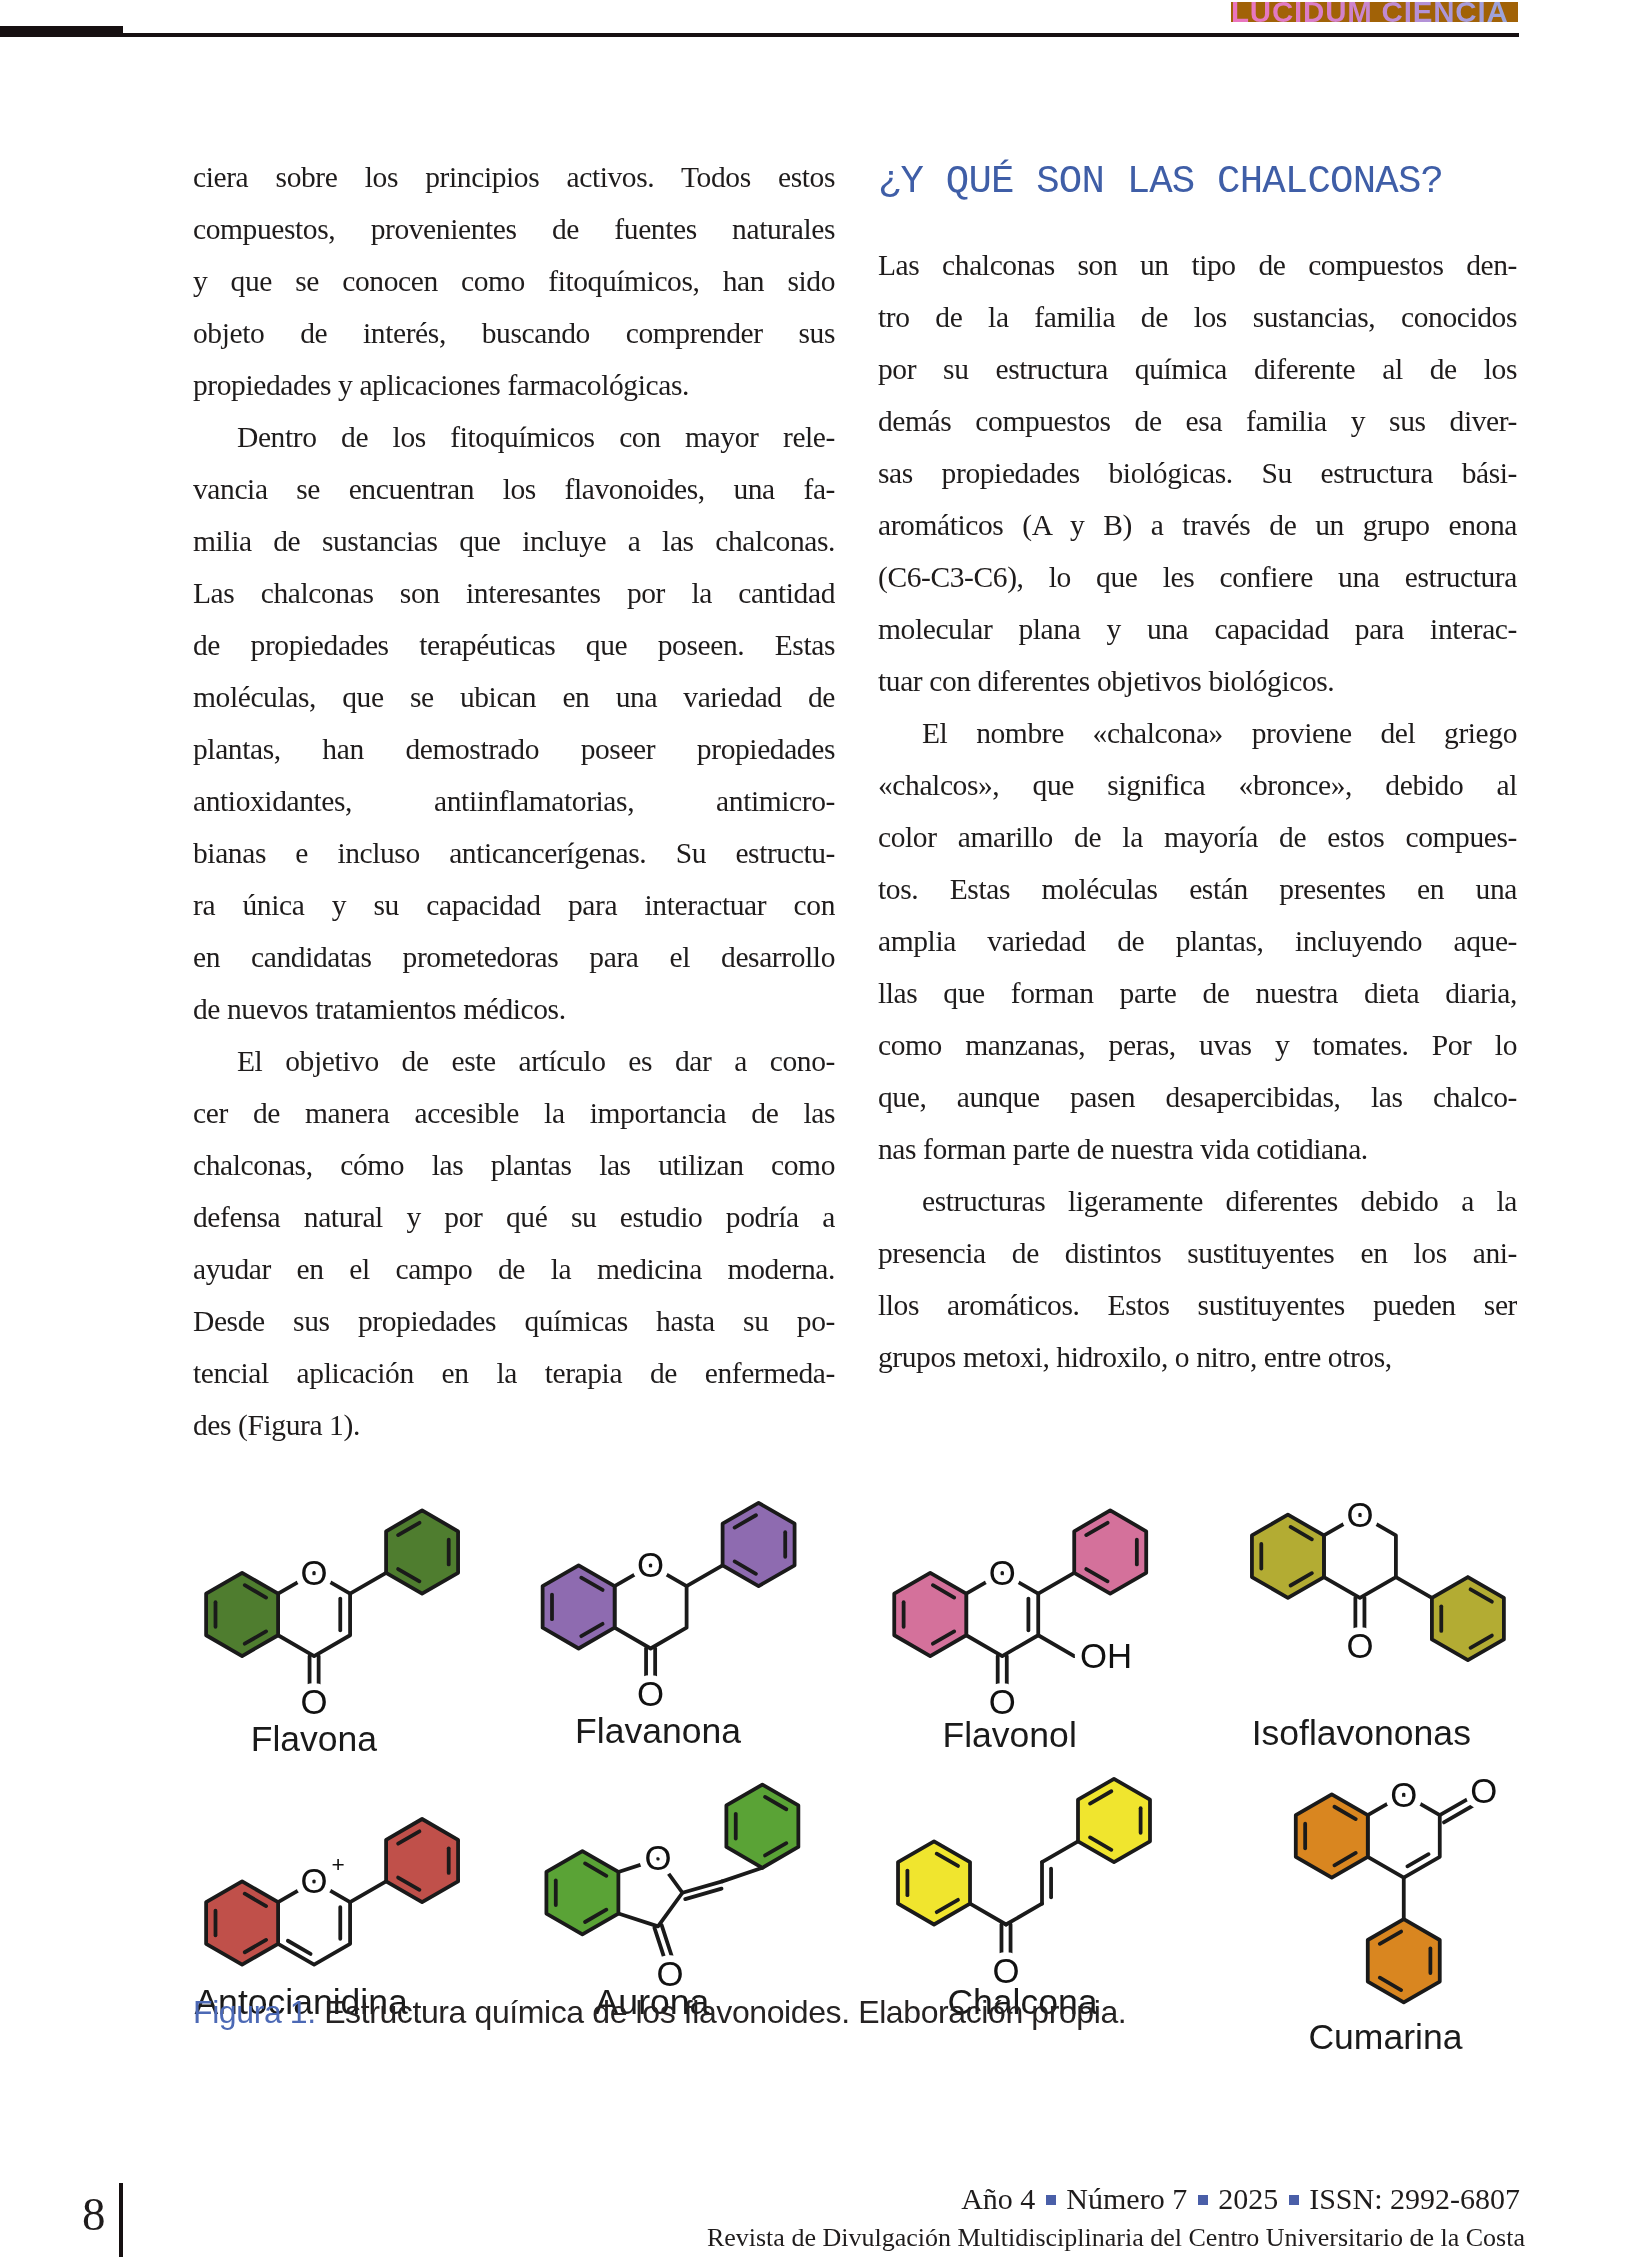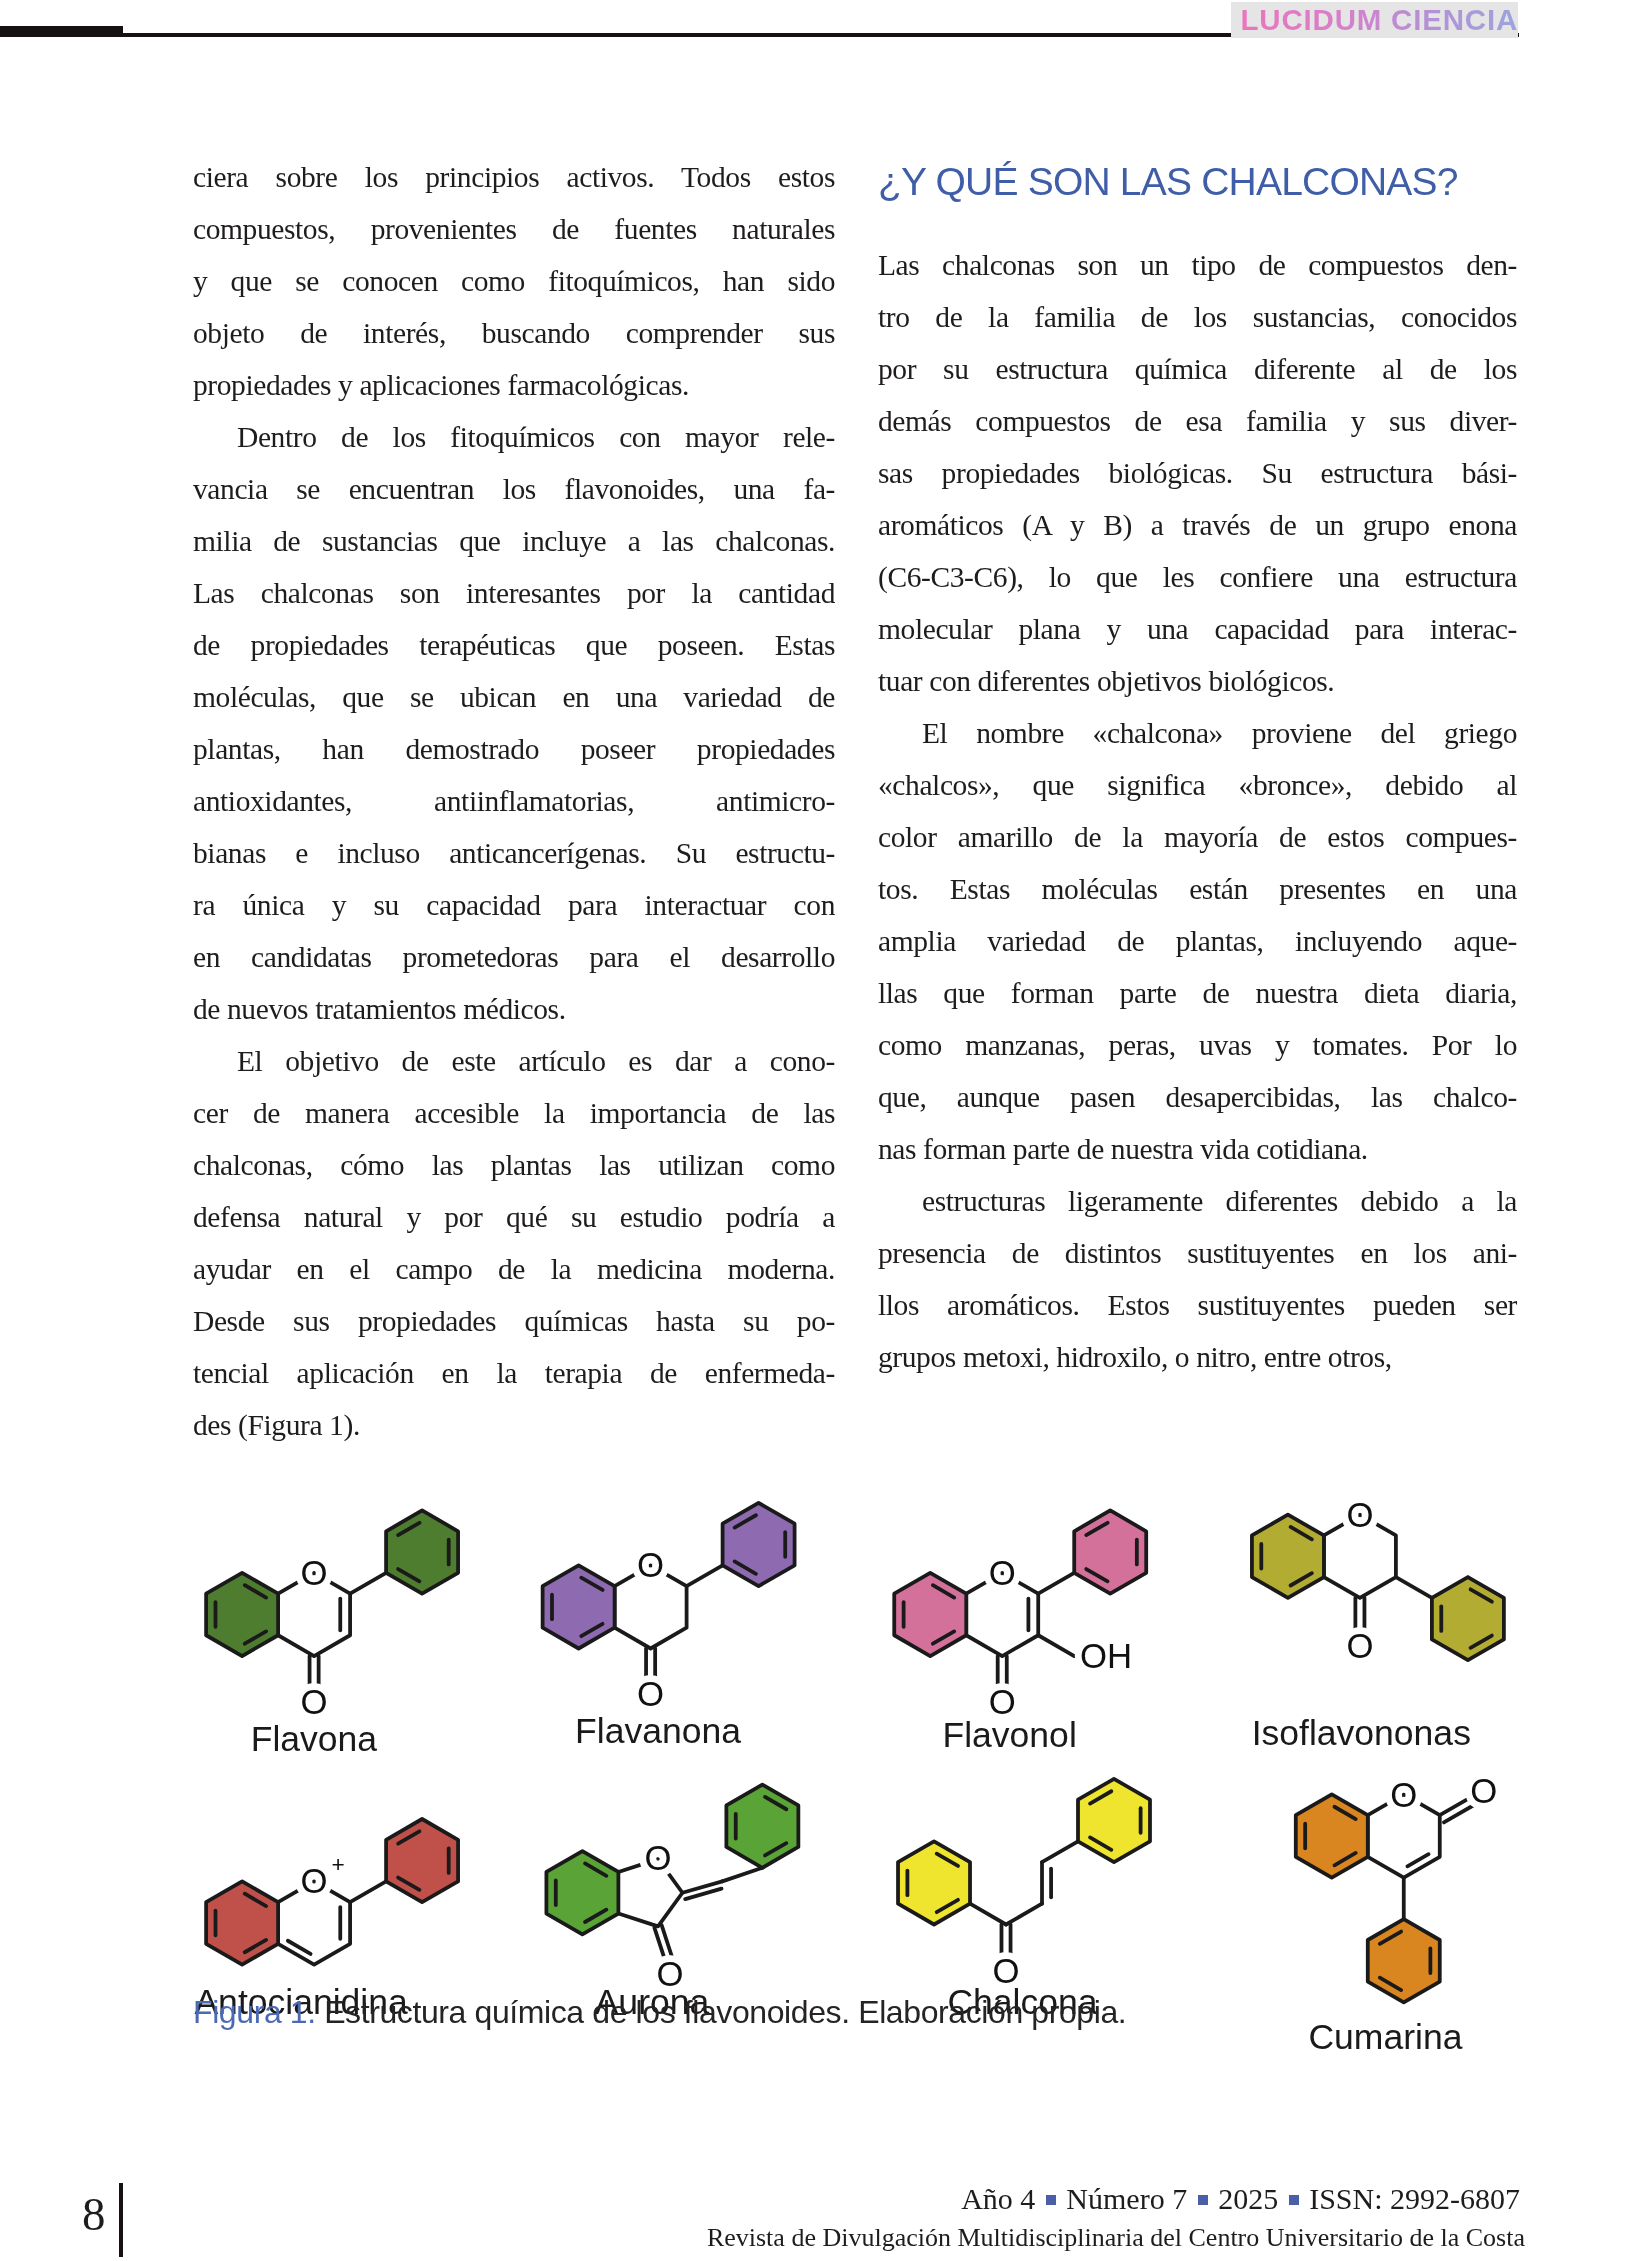--- a/index.html
+++ b/index.html
@@ -2,35 +2,35 @@
 <html style="font-size:12px"><head>
 <meta charset="utf-8">
 <style>
   html,body{margin:0;padding:0;background:#ffffff;}
   body{width:1648px;height:2261px;position:relative;font-family:"Liberation Serif",serif;}
   .page{position:absolute;left:0;top:0;width:1648px;height:2261px;background:#fff;overflow:hidden;}
 
   
   .rule-thick{position:absolute;left:0;top:26px;width:123px;height:11.3px;background:#161011;}
   .rule-thin{position:absolute;left:0;top:33px;width:1519px;height:3.8px;background:#161011;}
-  .masthead{position:absolute;left:1231px;top:1.5px;width:287px;height:36px;background:#e5e5e5;
-    display:flex;align-items:center;justify-content:flex-end;}
+  .masthead{position:absolute;left:1231px;top:1.5px;width:287px;height:20px;background:#a16207;
+    display:flex;align-items:center;justify-content:flex-start;}
   .masthead span{font-family:"Liberation Sans",sans-serif;font-weight:bold;font-size:29.5px;letter-spacing:0.8px;
     background:linear-gradient(90deg,#ec74bd 0%,#d77fc9 35%,#b78fd6 65%,#9aa5dc 100%);
     -webkit-background-clip:text;background-clip:text;color:transparent;}
 
   
   .col{position:absolute;width:642px;color:#1f1c1c;font-size:29.5px;letter-spacing:-0.4px;}
   #left-col{left:193px;top:151px;}
   #right-col{left:878px;top:239px;width:639px;}
   .line{height:52px;line-height:52px;text-align:justify;text-align-last:justify;overflow:hidden;}
   .line.pend{text-align-last:left;}
   .para.indent .line:first-child{text-indent:44px;}
   .heading{position:absolute;left:878px;top:160px;width:650px;
-    font-family:Liberation Sans, sans-serif;font-size:39px;letter-spacing:-0.8px;color:#3f5ea7;}
+    font-family:Liberation Mono, monospace;font-size:39px;letter-spacing:-0.8px;color:#3f5ea7;}
 
   
   svg.figure{position:absolute;left:0;top:0;}
   .bond{stroke:#1a1a1a;stroke-width:5;stroke-linecap:round;fill:none;}
   .ring polygon,.ring-path{stroke:#1a1a1a;stroke-width:5;stroke-linejoin:round;}
   .ring line{stroke:#1a1a1a;stroke-width:5;stroke-linecap:round;}
   .atom{font-family:"Liberation Sans",sans-serif;font-size:46px;text-anchor:middle;fill:#111;
     paint-order:stroke;stroke:#ffffff;stroke-width:18px;stroke-linejoin:round;}
   .atom.small{font-size:30px;stroke-width:10px;}
   .atom.left{text-anchor:start;}

